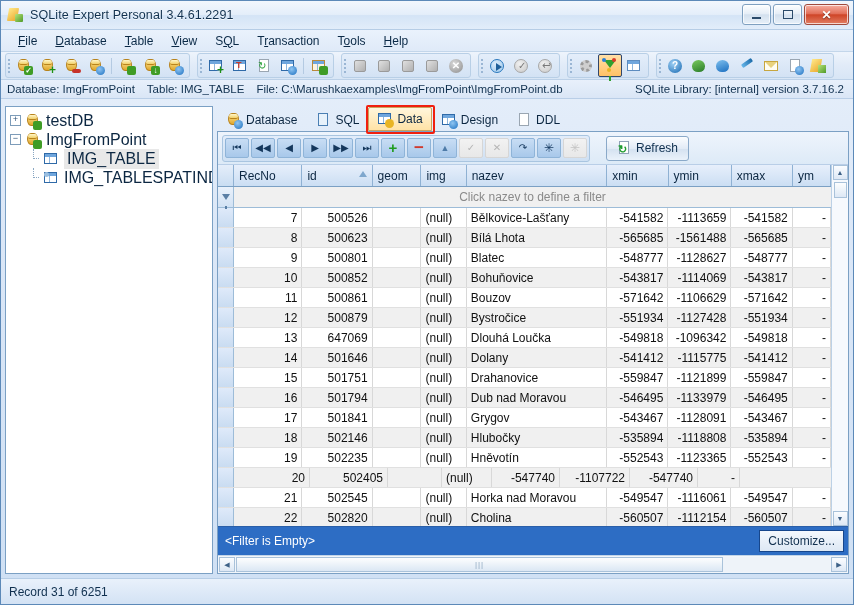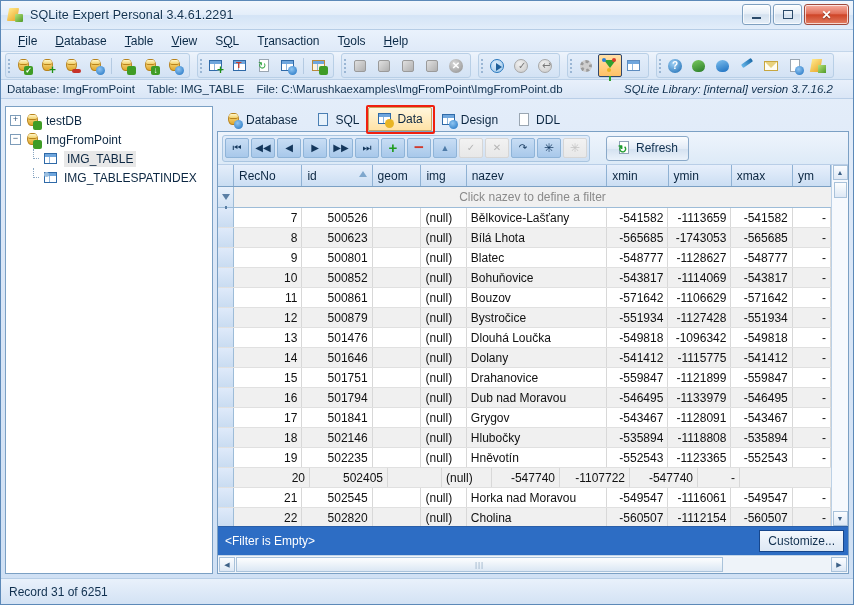--- a/index.html
+++ b/index.html
@@ -186,21 +186,21 @@
   
   .infobar{
     height:18px;display:flex;align-items:center;
     background:linear-gradient(180deg,#e8f0fb,#dae6f6);
     border-bottom:1px solid #b9cee7;
     font-size:11.5px;color:#10304f;padding-left:6px;
     white-space:nowrap;
     justify-content:space-between;
   }
   .infobar .seg{margin-right:12px;}
-  .infobar .lib{margin-left:auto;margin-right:20px;font-style:italic;}
+  .infobar .lib{margin-left:auto;margin-right:9px;}
 
   
   .body{
     position:absolute;left:0;right:0;top:102px;bottom:30px;
     display:flex;padding:3px 4px 0 4px;box-sizing:border-box;
   }
   .tree-panel{
     width:208px;flex:none;background:#fff;border:1px solid #7ba0c4;
     box-sizing:border-box;overflow:hidden;position:relative;
   }
@@ -218,21 +218,21 @@
   .tnode .elbow:before{
     content:"";position:absolute;left:5px;top:0;width:1px;height:10px;
     border-left:1px dotted #8aa7c2;
   }
   .tnode .elbow:after{
     content:"";position:absolute;left:5px;top:9px;width:6px;height:1px;
     border-top:1px dotted #8aa7c2;
   }
   .tnode .elbow.last:before{height:10px;}
   .tn-icon{width:16px;height:16px;margin-right:5px;position:relative;flex:none;}
-  .tn-label{font-size:12px;}
+  .tn-label{font-size:16px;}
   .tnode.selected .tn-label{background:#e8e8e8;padding:1px 3px;}
 
   .right-panel{
     flex:1;margin-left:4px;display:flex;flex-direction:column;min-width:0;
   }
 
   
   .tabstrip{
     height:25px;display:flex;align-items:flex-end;gap:0;
     background:transparent;position:relative;
@@ -826,21 +826,21 @@
                   <div class="cell c-ymax num">-</div>
                 </div>
                 <div class="row alt">
                   <div class="rind"></div>
                   <div class="cell c-recno num">8</div>
                   <div class="cell c-id num">500623</div>
                   <div class="cell c-geom"></div>
                   <div class="cell c-img">(null)</div>
                   <div class="cell c-nazev">Bílá Lhota</div>
                   <div class="cell c-xmin num">-565685</div>
-                  <div class="cell c-ymin num">-1743053</div>
+                  <div class="cell c-ymin num">-1561488</div>
                   <div class="cell c-xmax num">-565685</div>
                   <div class="cell c-ymax num">-</div>
                 </div>
                 <div class="row">
                   <div class="rind"></div>
                   <div class="cell c-recno num">9</div>
                   <div class="cell c-id num">500801</div>
                   <div class="cell c-geom"></div>
                   <div class="cell c-img">(null)</div>
                   <div class="cell c-nazev">Blatec</div>
@@ -881,21 +881,21 @@
                   <div class="cell c-img">(null)</div>
                   <div class="cell c-nazev">Bystročice</div>
                   <div class="cell c-xmin num">-551934</div>
                   <div class="cell c-ymin num">-1127428</div>
                   <div class="cell c-xmax num">-551934</div>
                   <div class="cell c-ymax num">-</div>
                 </div>
                 <div class="row">
                   <div class="rind"></div>
                   <div class="cell c-recno num">13</div>
-                  <div class="cell c-id num">501476</div>
+                  <div class="cell c-id num">647069</div>
                   <div class="cell c-geom"></div>
                   <div class="cell c-img">(null)</div>
                   <div class="cell c-nazev">Dlouhá Loučka</div>
                   <div class="cell c-xmin num">-549818</div>
                   <div class="cell c-ymin num">-1096342</div>
                   <div class="cell c-xmax num">-549818</div>
                   <div class="cell c-ymax num">-</div>
                 </div>
                 <div class="row alt">
                   <div class="rind"></div>

